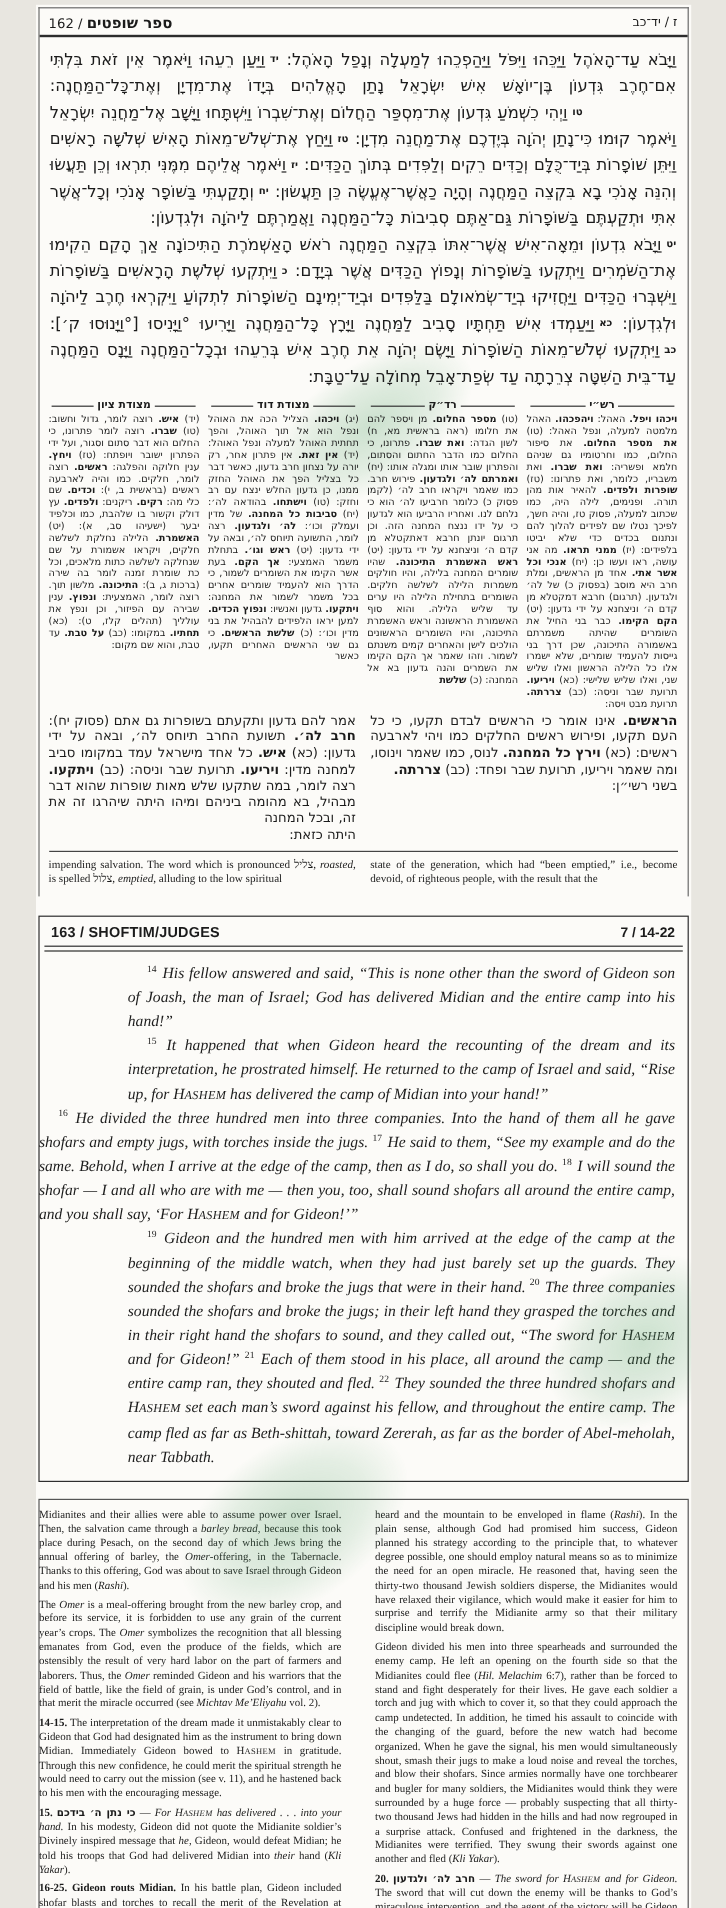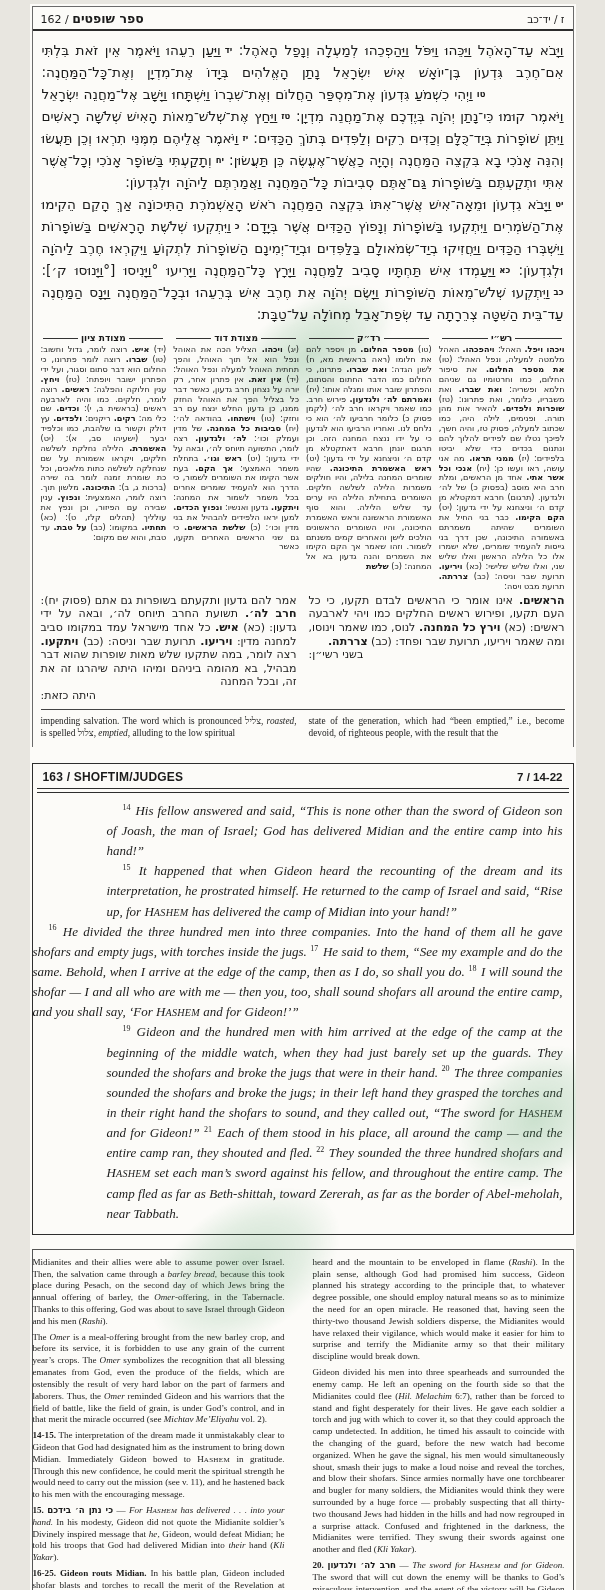--- a/index.html
+++ b/index.html
@@ -20,21 +20,21 @@
   .bible .gap{display:inline-block;width:78px;}
   
   .comm-heads{display:grid;grid-template-columns:repeat(4,1fr);gap:7px;direction:rtl;padding:2px 8px 1px 8px;}
   .comm-head{display:flex;align-items:center;font-family:"DejaVu Sans",sans-serif;font-size:9px;font-weight:bold;white-space:nowrap;}
   .comm-head .dash{flex:1;border-top:1px solid #333;margin:0 3px;}
   .comm-cols{display:grid;grid-template-columns:repeat(4,1fr);gap:7px;direction:rtl;padding:1px 8px 0 8px;}
   .hcol{font-family:"DejaVu Sans",sans-serif;font-size:8.1px;line-height:1.22;text-align:justify;}
   .hcol b{font-weight:bold;}
   .comm-wide{display:grid;grid-template-columns:1fr 1fr;gap:12px;direction:rtl;padding:2px 8px 4px 8px;}
   .wblock{font-family:"DejaVu Sans",sans-serif;font-size:11px;line-height:1.24;text-align:justify;}
-  .wblock .endline{text-align:left;}
+  .wblock .endline{text-align:right;}
   .thin-rule{border-top:1px solid #444;margin:2px 8px 0 8px;}
   .carryover{display:grid;grid-template-columns:1fr 1fr;gap:12px;padding:5px 8px 8px 8px;}
   .carry-col{font-size:9.3px;line-height:1.3;text-align:justify;}
   
   .trans-box{margin:16px 2px 0 2px;border:1.5px solid #2e2e2e;background:transparent;}
   .trans-header{display:flex;justify-content:space-between;align-items:baseline;padding:6px 10px 4px 10px;font-family:"Liberation Sans",sans-serif;gap:44px;}
   .trans-header .t-left{font-weight:bold;font-size:12px;letter-spacing:.2px;}
   .trans-header .t-right{font-weight:bold;font-size:11.5px;}
   .double-rule{border-top:1.2px solid #2e2e2e;border-bottom:1.2px solid #2e2e2e;height:3px;margin:0 4px;}
   .trans-body{padding:8px 10px 10px 0;}

